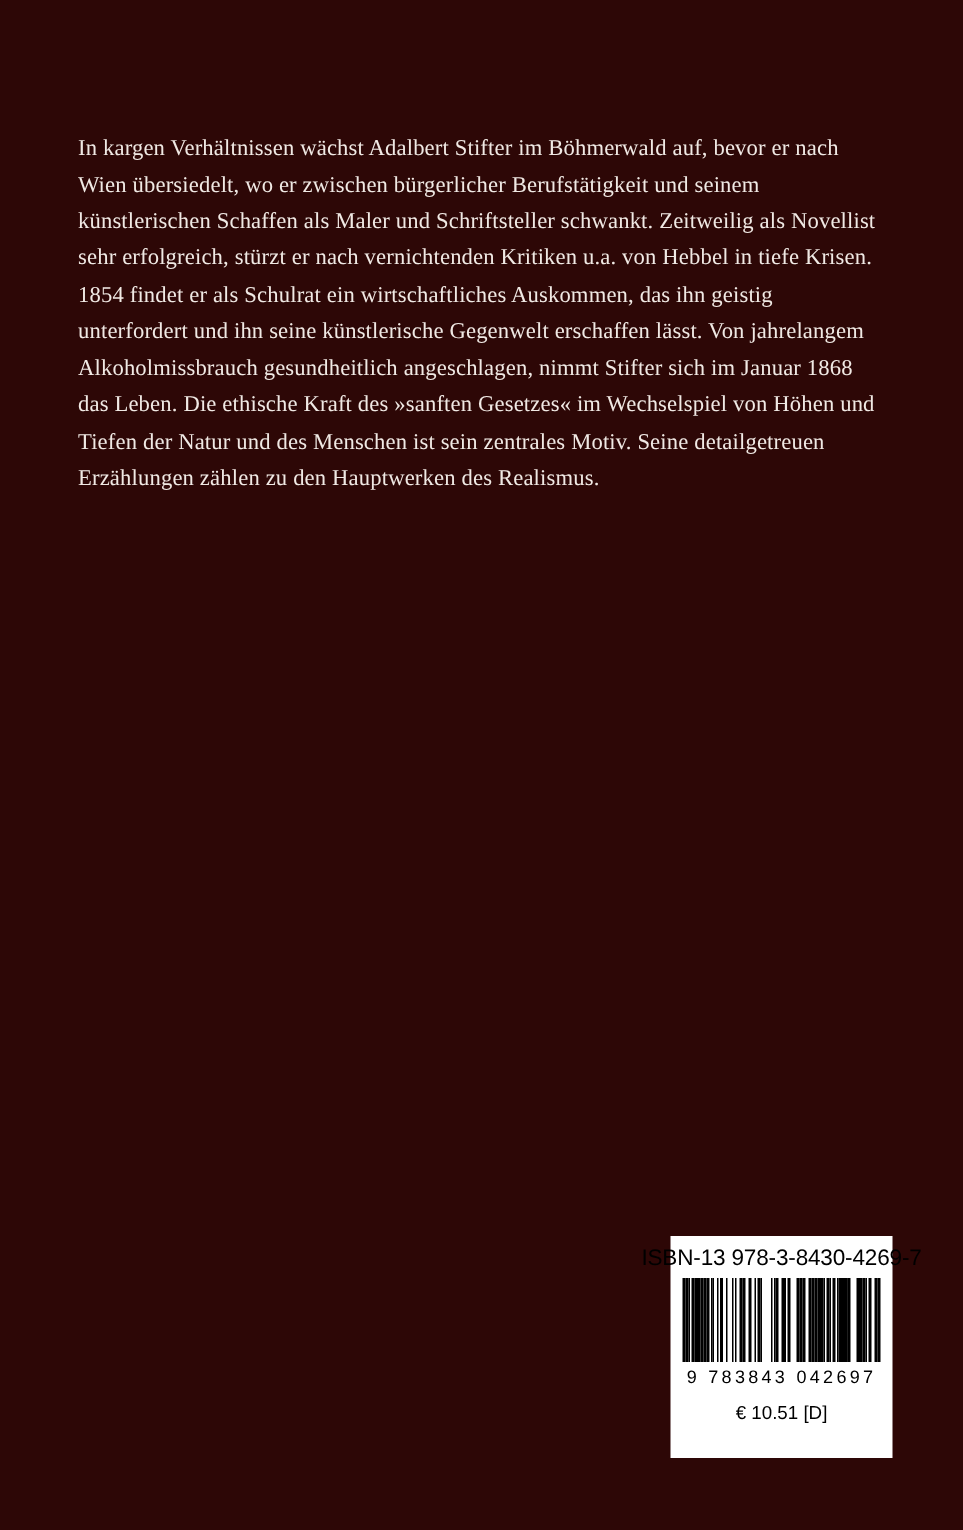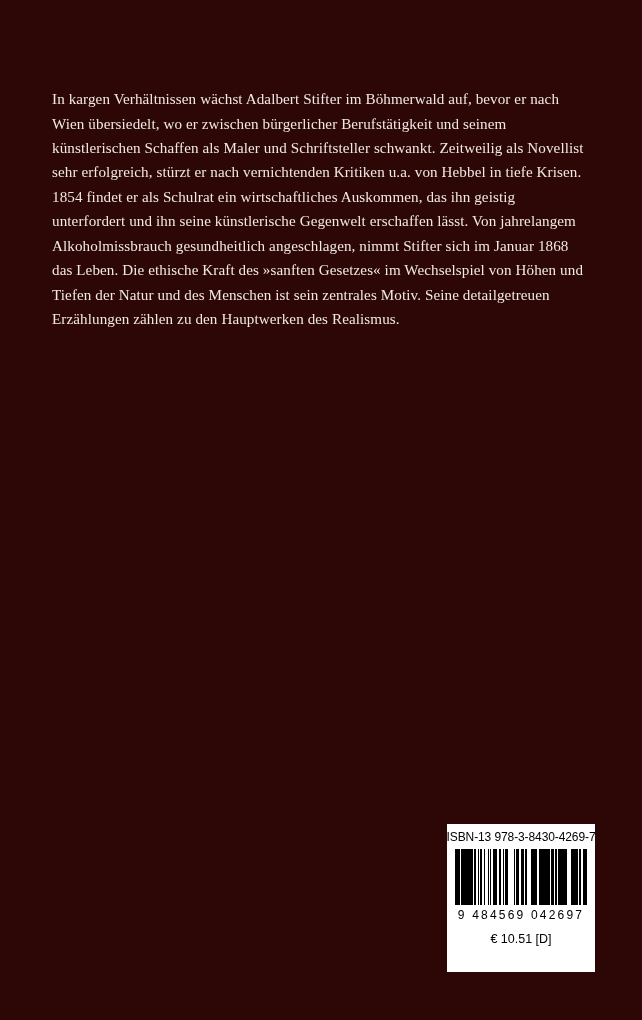--- a/index.html
+++ b/index.html
@@ -39,21 +39,21 @@
     background: #ffffff;
     display: flex;
     flex-direction: column;
     align-items: center;
     justify-content: flex-start;
     padding-top: 6px;
     box-sizing: border-box;
   }
   .isbn-text {
     font-family: "Liberation Sans", sans-serif;
-    font-size: 12px;
+    font-size: 15px;
     color: #000000;
     letter-spacing: -0.1px;
     margin-bottom: 5px;
     white-space: nowrap;
   }
   .bars {
     width: 132px;
     height: 56px;
     display: flex;
     align-items: flex-end;
@@ -193,17 +193,17 @@
         <span style="width: 0.963504px; background: rgb(0, 0, 0);"></span>
         <span style="width: 1.92701px; background: rgb(0, 0, 0);"></span>
         <span style="width: 0.963504px; background: rgb(0, 0, 0);"></span>
         <span style="width: 0.963504px; background: transparent;"></span>
         <span style="width: 1.92701px; background: rgb(0, 0, 0);"></span>
         <span style="width: 1.92701px; background: transparent;"></span>
         <span style="width: 0.963504px; background: rgb(0, 0, 0);"></span>
         <span style="width: 0.963504px; background: rgb(0, 0, 0);"></span>
         <span style="width: 1.92701px; background: rgb(0, 0, 0);"></span>
       </div>
-    <div class="barcode-digits">9 484569 042697</div>
+    <div class="barcode-digits">9 783843 042697</div>
     <div class="price-text">€ 10.51 [D]</div>
   </div>
 
 </div>
 
 </body></html>

